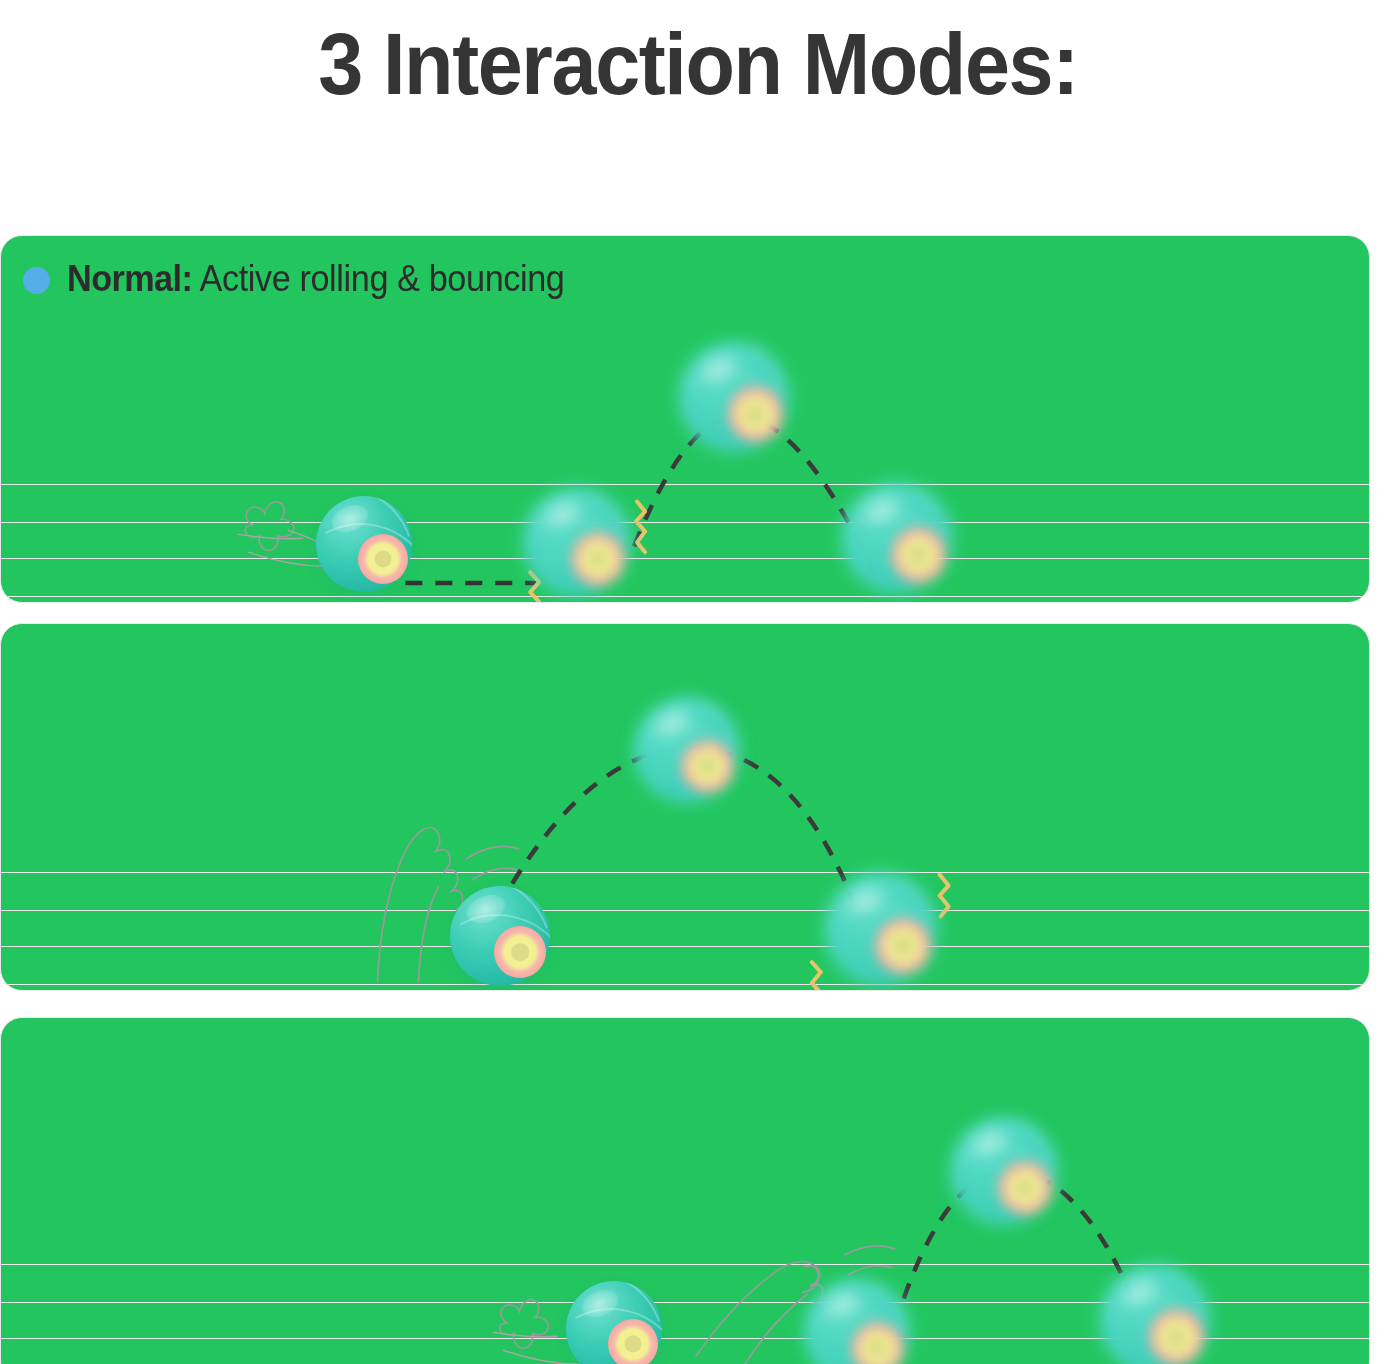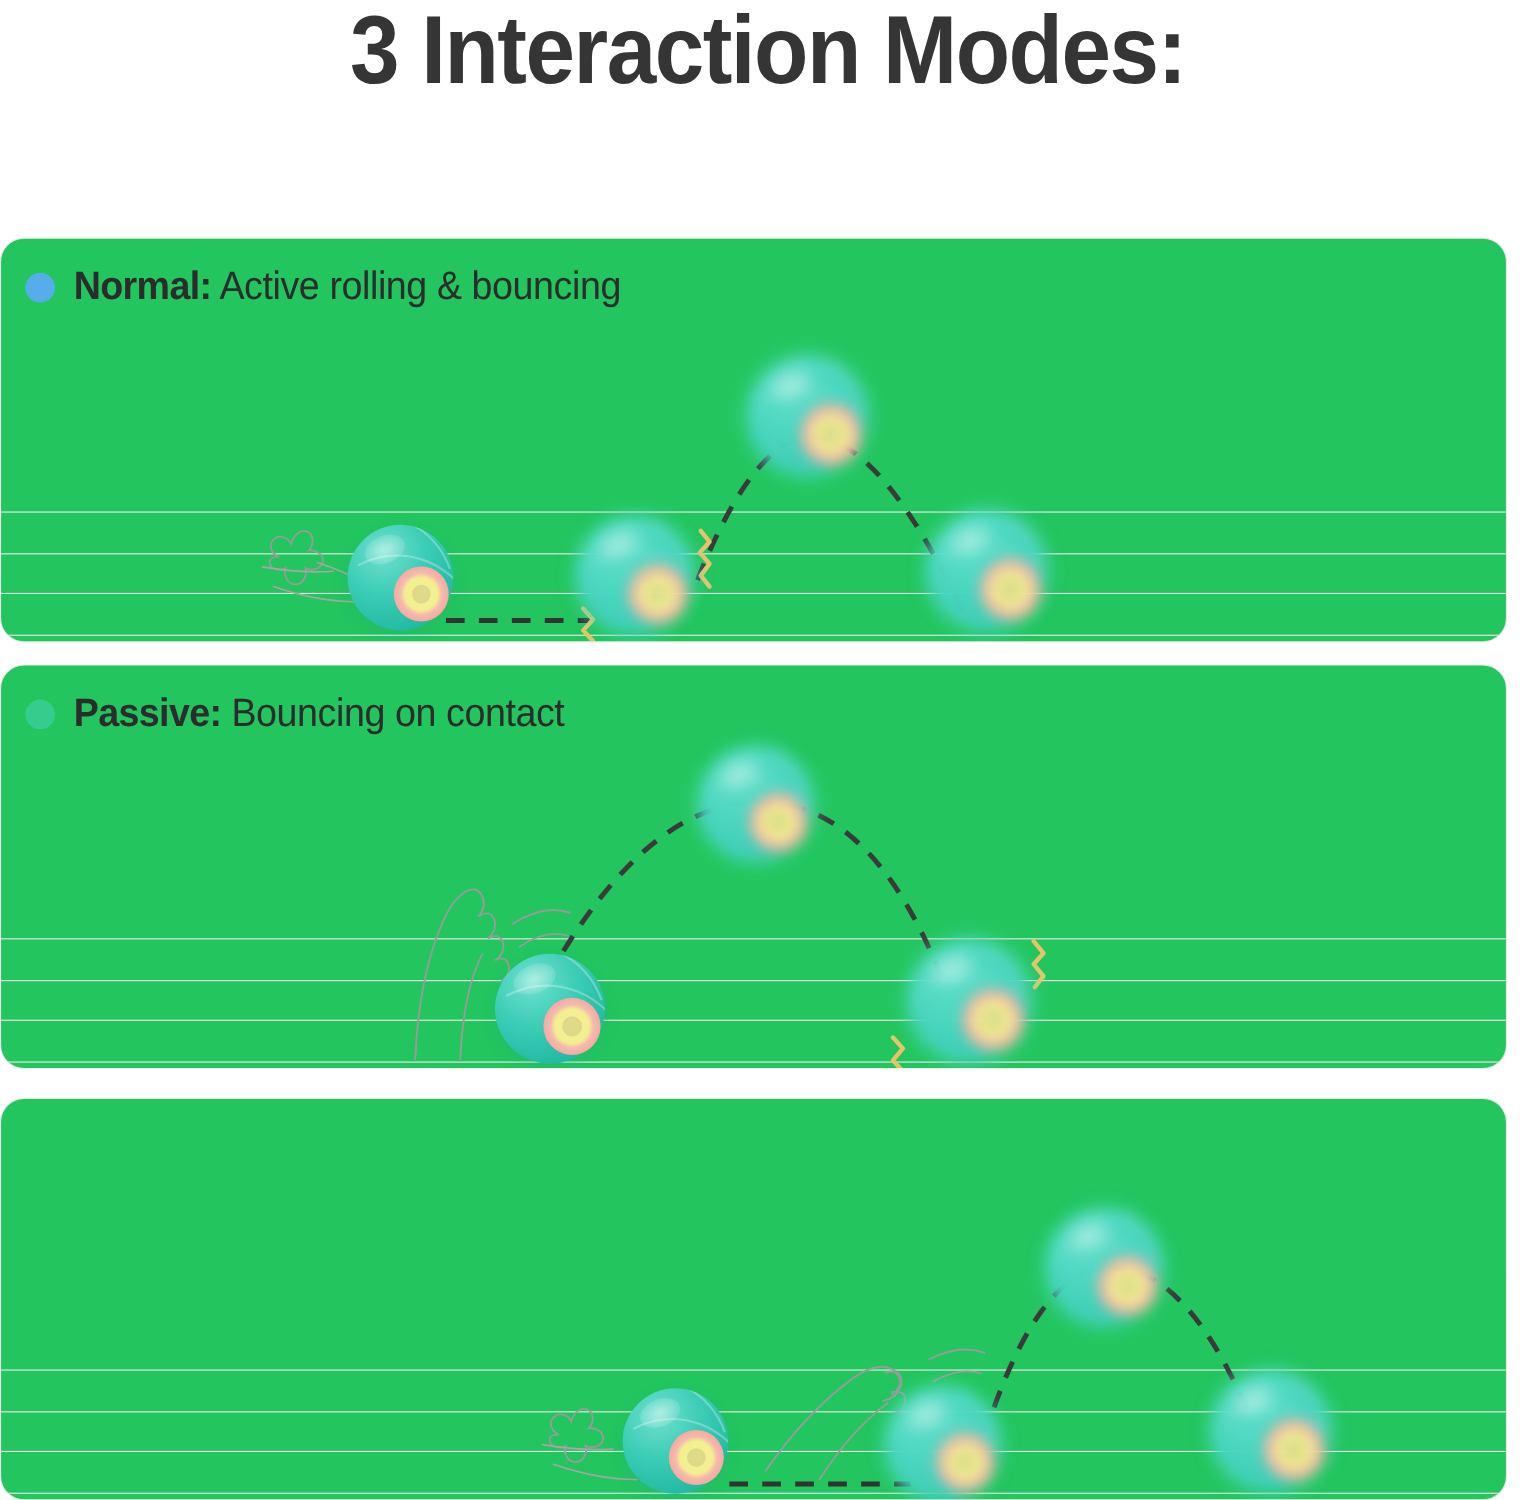--- a/index.html
+++ b/index.html
@@ -10,20 +10,21 @@
     background: #ffffff;
     font-family: "Liberation Sans", sans-serif;
     overflow: hidden;
   }
 
   #page {
     position: relative;
     width: 1396px;
     height: 1168px;
     background: #ffffff;
+    margin-top: 19px;
   }
 
   
   .page-title {
     position: absolute;
     top: -4px;
     left: 0;
     width: 1396px;
     text-align: center;
     font-family: "Liberation Sans", sans-serif;
@@ -259,27 +260,20 @@
 
   <div class="panel" id="panel-1">
 
     <div class="gridlines">
       <i></i>
         <i></i>
         <i></i>
         <i></i>
     </div>
 
-    <div class="panel-head">
-      <span class="mode-dot" id="dot-1" style="background: rgb(53, 204, 142);"></span>
-      <span class="head-text">
-        <span class="mode-name">Passive:</span>
-        <span class="mode-desc">Bouncing on contact</span>
-      </span>
-    </div>
 
     <svg class="scene" viewBox="0 0 1370 368" preserveAspectRatio="none">
 
       <g fill="none" stroke="#9a9a9a" stroke-width="1.7" stroke-linecap="round" stroke-linejoin="round">
         <path d="M377 360 q3,-70 22,-118 q10,-26 22,-34 q12,-8 17,3 q4,9 -3,18"></path>
         <path d="M435 229 q10,-6 14,3 q3,9 -5,17"></path>
         <path d="M444 249 q10,-5 13,4 q2,9 -6,16"></path>
         <path d="M450 269 q10,-4 12,5 q2,8 -6,14"></path>
         <path d="M418 360 q3,-63 20,-96"></path>
       </g>

